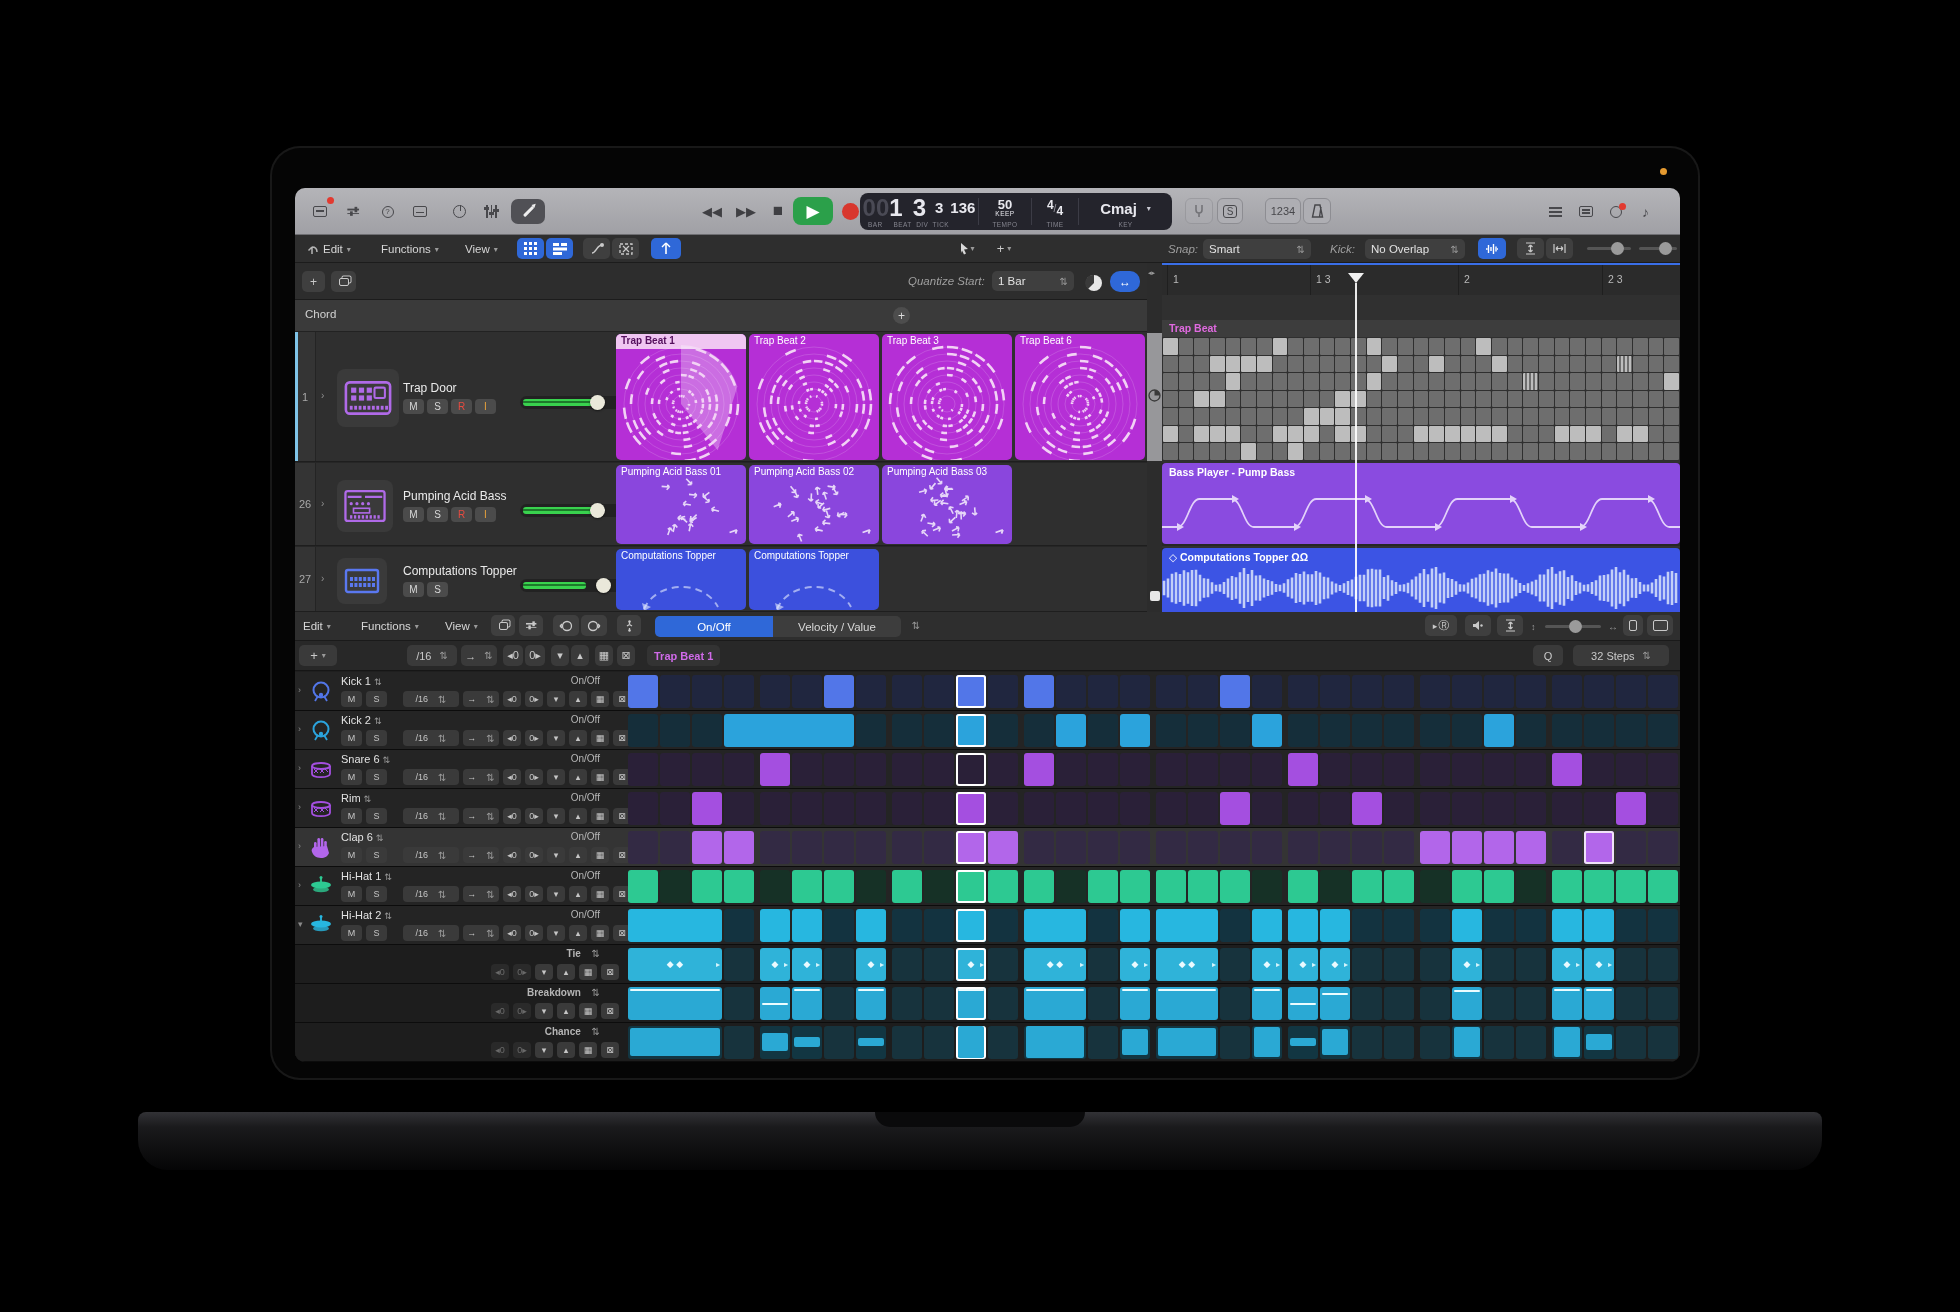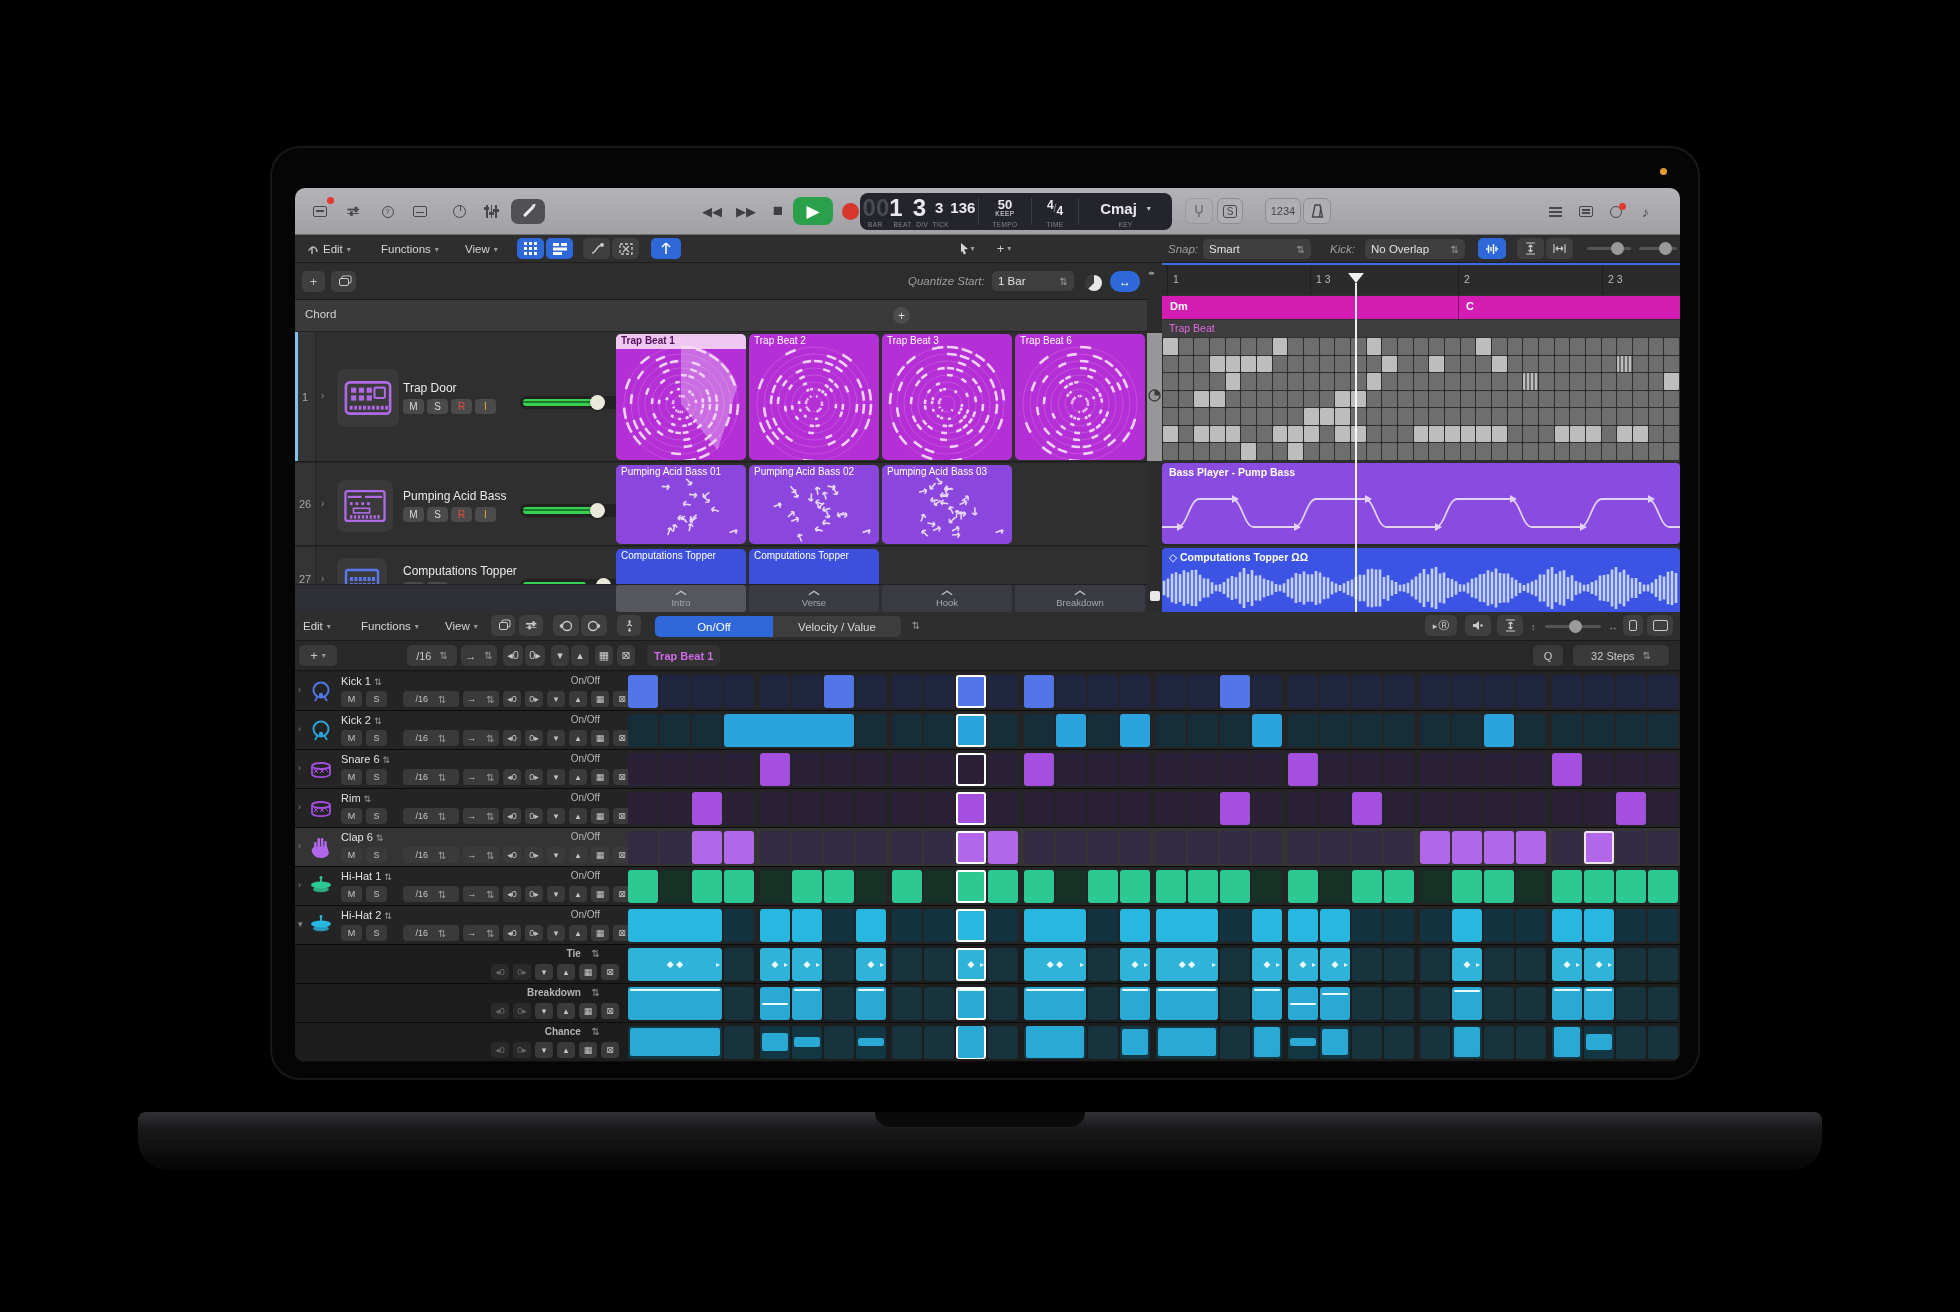--- a/index.html
+++ b/index.html
@@ -956,46 +956,20 @@
           </div>
           <div class="cell" style="left: 454px; width: 130px; top: 2px; height: 61px; background: rgb(60, 80, 221);">
             <div class="cell-head">Computations Topper</div>
             <svg width="130" height="60" viewBox="0 0 130 60" style="position: absolute; left: 0px; top: 14px;">
               <path d="M28 46 A 40 34 0 0 1 102 44" fill="none" stroke="rgba(230,236,255,.6)" stroke-width="2" stroke-dasharray="7 5"></path>
               <path d="M26 40l2 8 7-4z" fill="rgba(230,236,255,.6)"></path>
             </svg>
           </div>
         </div>
       </div>
-    <div id="scene-band">
-        <div class="scene-cell" style="left: 321px; width: 130px; background: rgb(86, 86, 95);">
-          <svg width="14" height="6" viewBox="0 0 14 6" class="scene-chev">
-            <path d="M1 5 7 1l6 4" fill="none" stroke="#c2c2ca" stroke-width="1.6"></path>
-          </svg>
-          <span>Intro</span>
-        </div>
-        <div class="scene-cell" style="left: 454px; width: 130px;">
-          <svg width="14" height="6" viewBox="0 0 14 6" class="scene-chev">
-            <path d="M1 5 7 1l6 4" fill="none" stroke="#c2c2ca" stroke-width="1.6"></path>
-          </svg>
-          <span>Verse</span>
-        </div>
-        <div class="scene-cell" style="left: 587px; width: 130px;">
-          <svg width="14" height="6" viewBox="0 0 14 6" class="scene-chev">
-            <path d="M1 5 7 1l6 4" fill="none" stroke="#c2c2ca" stroke-width="1.6"></path>
-          </svg>
-          <span>Hook</span>
-        </div>
-        <div class="scene-cell" style="left: 720px; width: 130px;">
-          <svg width="14" height="6" viewBox="0 0 14 6" class="scene-chev">
-            <path d="M1 5 7 1l6 4" fill="none" stroke="#c2c2ca" stroke-width="1.6"></path>
-          </svg>
-          <span>Breakdown</span>
-        </div>
-      </div>
 
     <div id="divider">
       <div style="position:absolute;left:1px;top:6px;color:#9a9a9a;font-size:7px">◂▸</div>
       <div style="position:absolute;left:0;top:70px;width:15px;height:128px;background:#97979a">
         <svg width="13" height="13" viewBox="0 0 13 13" style="position:absolute;left:1px;top:56px">
             <circle cx="6.5" cy="6.5" r="5.5" fill="none" stroke="#3a3a3a" stroke-width="1.3"></circle>
             <path d="M6.5 6.5V1A5.5 5.5 0 0 1 12 6.5z" fill="#3a3a3a"></path>
           </svg>
       </div>
       <div style="position:absolute;left:2.5px;top:328px;width:10px;height:10px;background:#e8e8e8;border-radius:2px"></div>
@@ -1005,27 +979,22 @@
       <div id="ruler">
           <div class="rline" style="left: 5px;"></div>
           <span class="rtick" style="left: 11px;">1</span>
           <div class="rline" style="left: 148px;"></div>
           <span class="rtick" style="left: 154px;">1 3</span>
           <div class="rline" style="left: 296px;"></div>
           <span class="rtick" style="left: 302px;">2</span>
           <div class="rline" style="left: 440px;"></div>
           <span class="rtick" style="left: 446px;">2 3</span>
         </div>
-      <div id="chordstrip">
-        <span style="position:absolute;left:8px;top:4px">Dm</span>
-        <span style="position:absolute;left:296px;top:0;bottom:0;width:1px;background:rgba(60,0,50,.55)"></span>
-        <span style="position:absolute;left:304px;top:4px">C</span>
-      </div>
       <div id="traplane">
-        <span style="position:absolute;left:7px;top:2px;color:#e06ae0;font-size:10.5px;font-weight:normal">Trap Beat</span>
+        <span style="position:absolute;left:7px;top:2px;color:#e06ae0;font-size:10.5px;font-weight:bold">Trap Beat</span>
         <div id="trapgrid">
             <div class="tg on"></div>
             <div class="tg"></div>
             <div class="tg"></div>
             <div class="tg"></div>
             <div class="tg"></div>
             <div class="tg"></div>
             <div class="tg"></div>
             <div class="tg on"></div>
             <div class="tg"></div>

